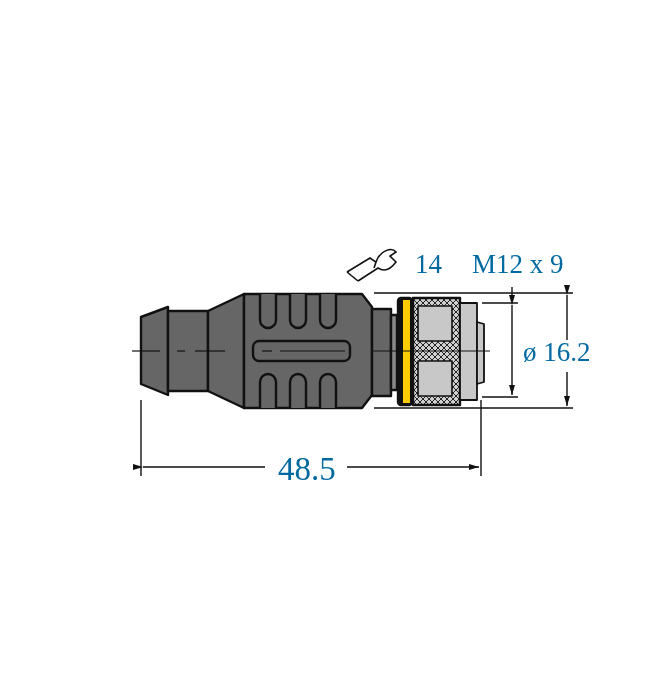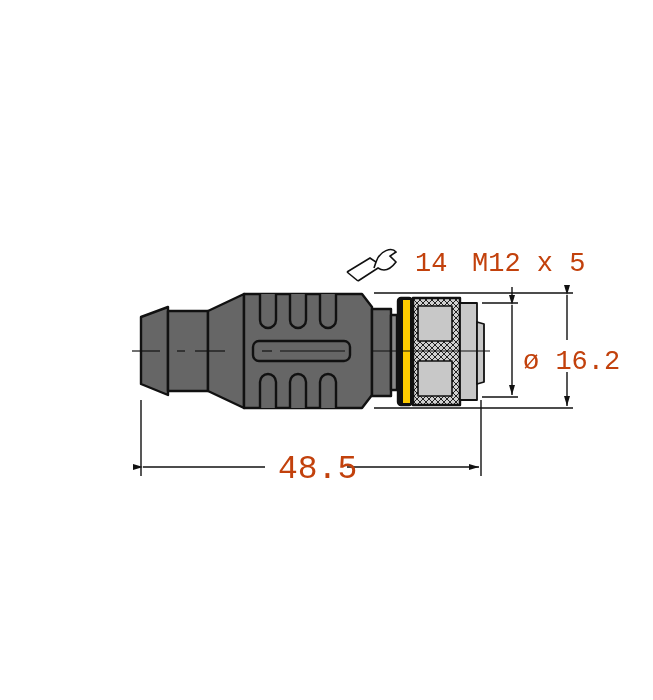--- a/index.html
+++ b/index.html
@@ -1,21 +1,21 @@
 <!DOCTYPE html>
 <html><head>
 <meta charset="utf-8">
 <style>
   html,body{margin:0;padding:0;background:#ffffff;}
   body{width:653px;height:700px;position:relative;overflow:hidden;font-family:"DejaVu Sans","Liberation Sans",sans-serif;}
   svg{position:absolute;left:0;top:0;}
-  .lbl{position:absolute;font-family:Liberation Mono, monospace;color:#c2410c;white-space:nowrap;line-height:1;}
+  .lbl{position:absolute;font-family:Liberation Serif, serif;color:#0369a1;white-space:nowrap;line-height:1;}
   #wrench-size{left:415px;top:251px;font-size:27px;}
   #thread{left:472px;top:251px;font-size:27px;}
-  #diam{left:523px;top:349px;font-size:27px;}
+  #diam{left:523px;top:339px;font-size:27px;}
   #len{left:278px;top:453px;font-size:33px;}
 </style>
 </head>
 <body>
 
 <svg width="653" height="700" viewBox="0 0 653 700">
   <defs>
     <pattern id="knurl" width="6" height="6" patternUnits="userSpaceOnUse">
       <rect width="6" height="6" fill="#d0d0d0"></rect>
       <path d="M0,0 L6,6 M6,0 L0,6" stroke="#222" stroke-width="1"></path>
@@ -86,15 +86,15 @@
     <line x1="132" y1="351" x2="160" y2="351"></line>
     <line x1="177" y1="351" x2="185" y2="351"></line>
     <line x1="195" y1="351" x2="225" y2="351"></line>
     <line x1="262" y1="351" x2="272" y2="351"></line>
     <line x1="280" y1="351" x2="345" y2="351"></line>
     <line x1="372" y1="351" x2="490" y2="351"></line>
   </g>
 </svg>
 
 <div class="lbl" id="wrench-size">14</div>
-<div class="lbl" id="thread">M12 x 5</div>
+<div class="lbl" id="thread">M12 x 9</div>
 <div class="lbl" id="diam">ø 16.2</div>
 <div class="lbl" id="len">48.5</div>
 
 </body></html>

